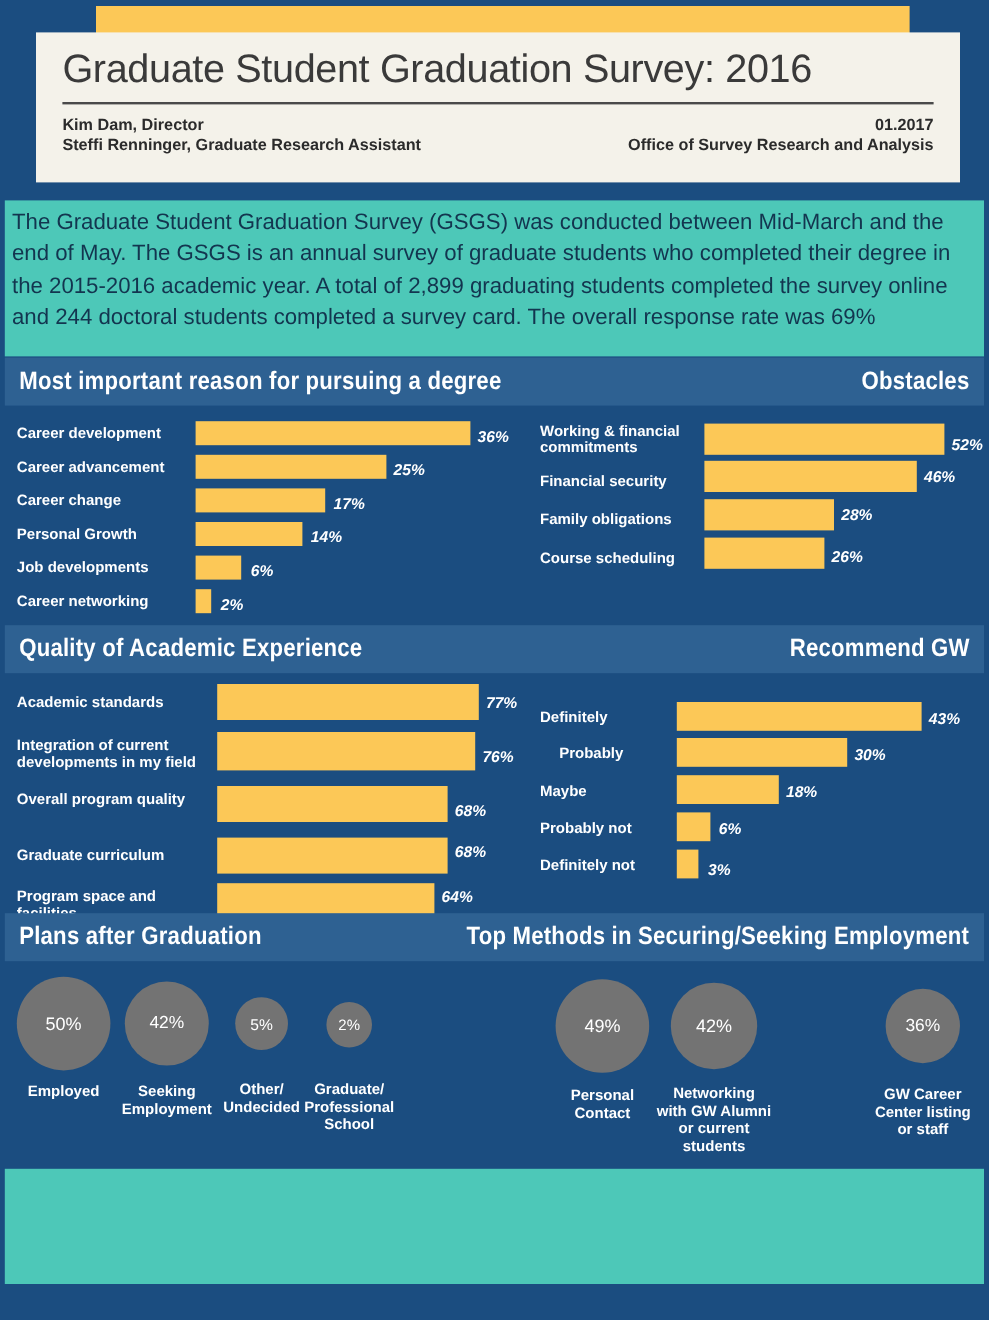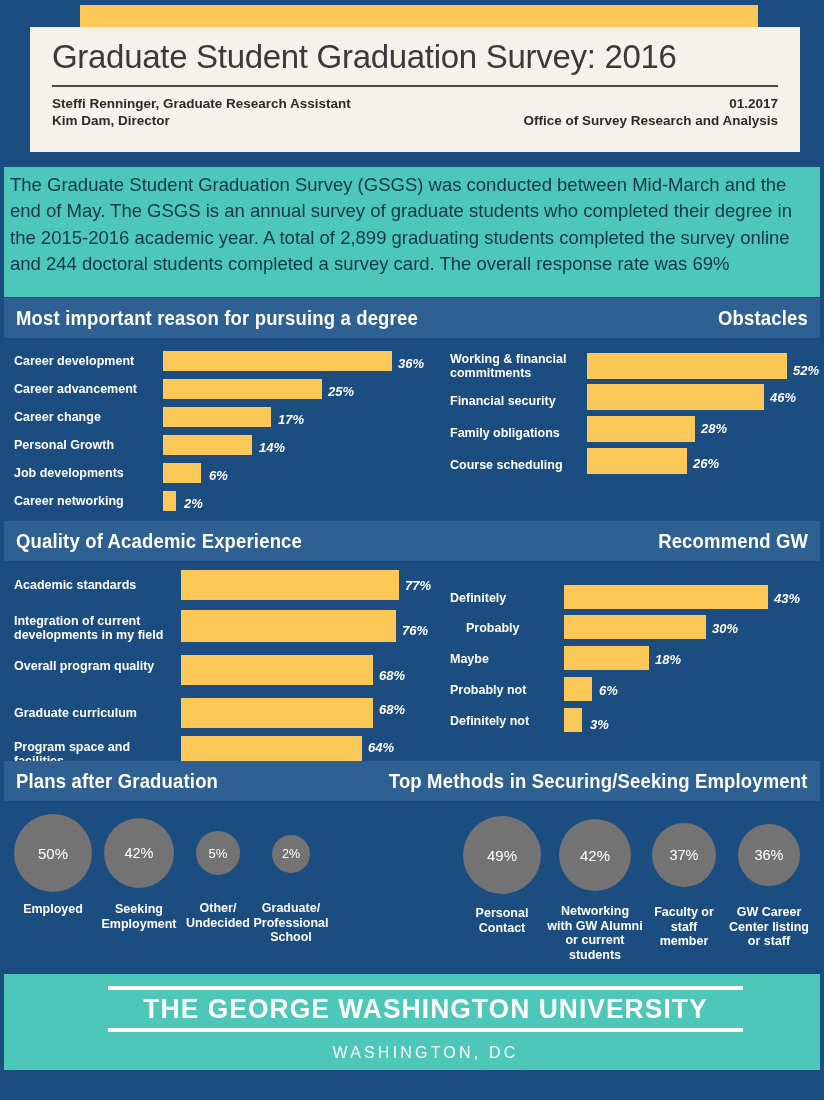--- a/index.html
+++ b/index.html
@@ -164,22 +164,22 @@
 
 <div id="poster">
 
   <div class="hdr-wrap">
     <div class="hdr-yellow"></div>
     <div class="hdr-card">
       <div class="hdr-title">Graduate Student Graduation Survey: 2016</div>
       <div class="hdr-rule"></div>
       <div class="hdr-meta">
         <div>
+          <div>Kim Dam, Director</div>
           <div>Steffi Renninger, Graduate Research Assistant</div>
-          <div>Kim Dam, Director</div>
         </div>
         <div>
           <div>01.2017</div>
           <div>Office of Survey Research and Analysis</div>
         </div>
       </div>
     </div>
   </div>
 
   <div class="intro">The Graduate Student Graduation Survey (GSGS) was conducted between Mid-March and the end of May. The GSGS is an annual survey of graduate students who completed their degree in the 2015-2016 academic year. A total of 2,899 graduating students completed the survey online and 244 doctoral students completed a survey card.  The overall response rate was 69%</div>
@@ -372,31 +372,21 @@
 
   <div class="circle-group" style="left:450px; top:806px; width:374px; height:165px;">
     <div class="circ-item" style="left:10px; top:10px; width:84px;">
       <div class="circ" style="width:78px; height:78px; font-size:15px;">49%</div>
       <div class="circ-cap" style="margin-top:12px;">Personal Contact</div>
     </div>
     <div class="circ-item" style="left:97px; top:13px; width:96px;">
       <div class="circ" style="width:72px; height:72px; font-size:15px;">42%</div>
       <div class="circ-cap" style="margin-top:13px;">Networking with GW Alumni or current students</div>
     </div>
-    <div class="circ-item" style="left:198px; top:17px; width:72px;">
-      <div class="circ" style="width:64px; height:64px; font-size:14.5px;">37%</div>
-      <div class="circ-cap" style="margin-top:18px;">Faculty or staff member</div>
-    </div>
     <div class="circ-item" style="left:278px; top:18px; width:82px;">
       <div class="circ" style="width:62px; height:62px; font-size:14.5px;">36%</div>
       <div class="circ-cap" style="margin-top:19px;">GW Career Center listing or staff</div>
     </div>
   </div>
 
   <div class="footer-teal"></div>
-  <div class="logo-box">
-    <div class="logo-rule"></div>
-    <div class="logo-name">THE GEORGE WASHINGTON UNIVERSITY</div>
-    <div class="logo-rule"></div>
-    <div class="logo-sub">WASHINGTON, DC</div>
-  </div>
 
 </div>
 
 </body></html>

